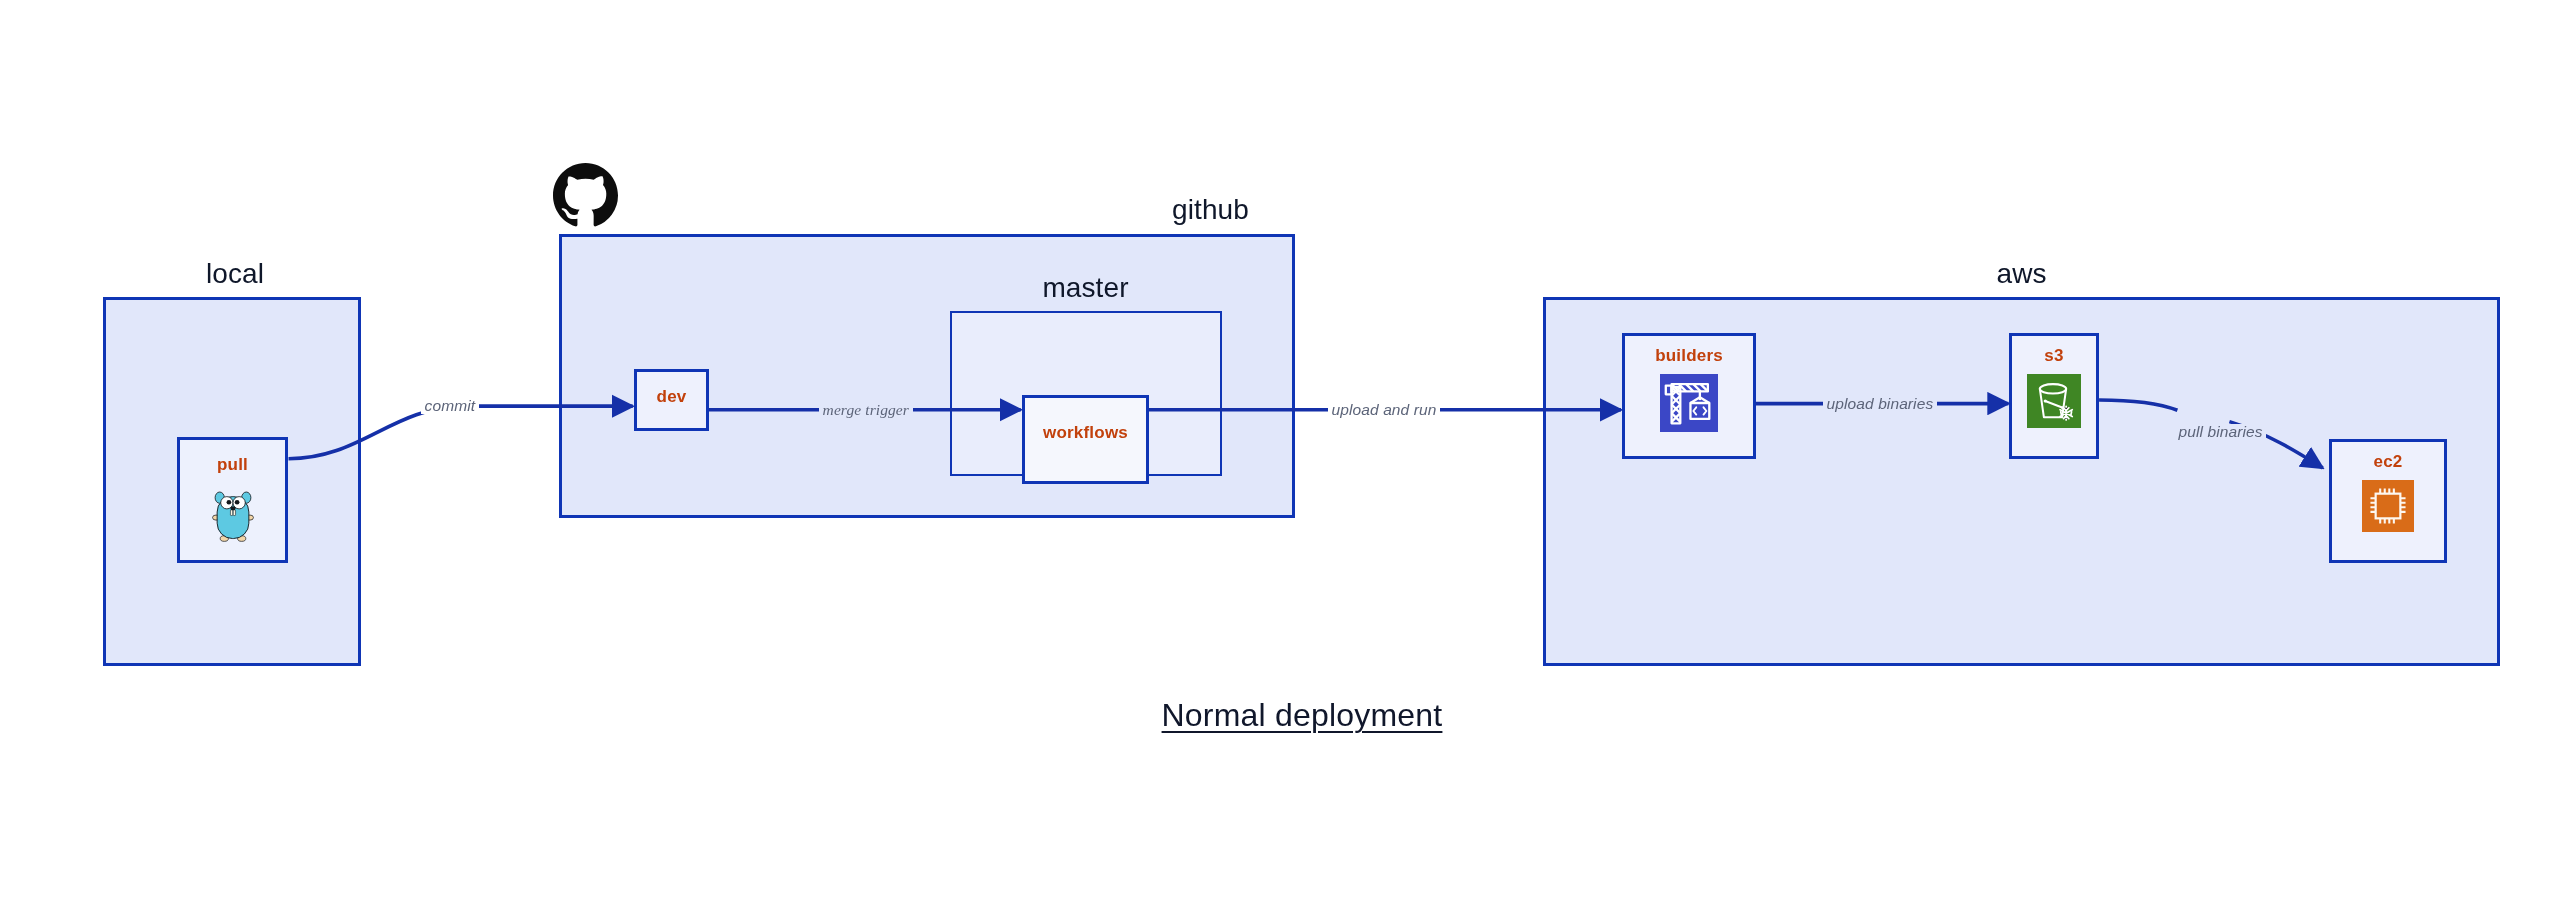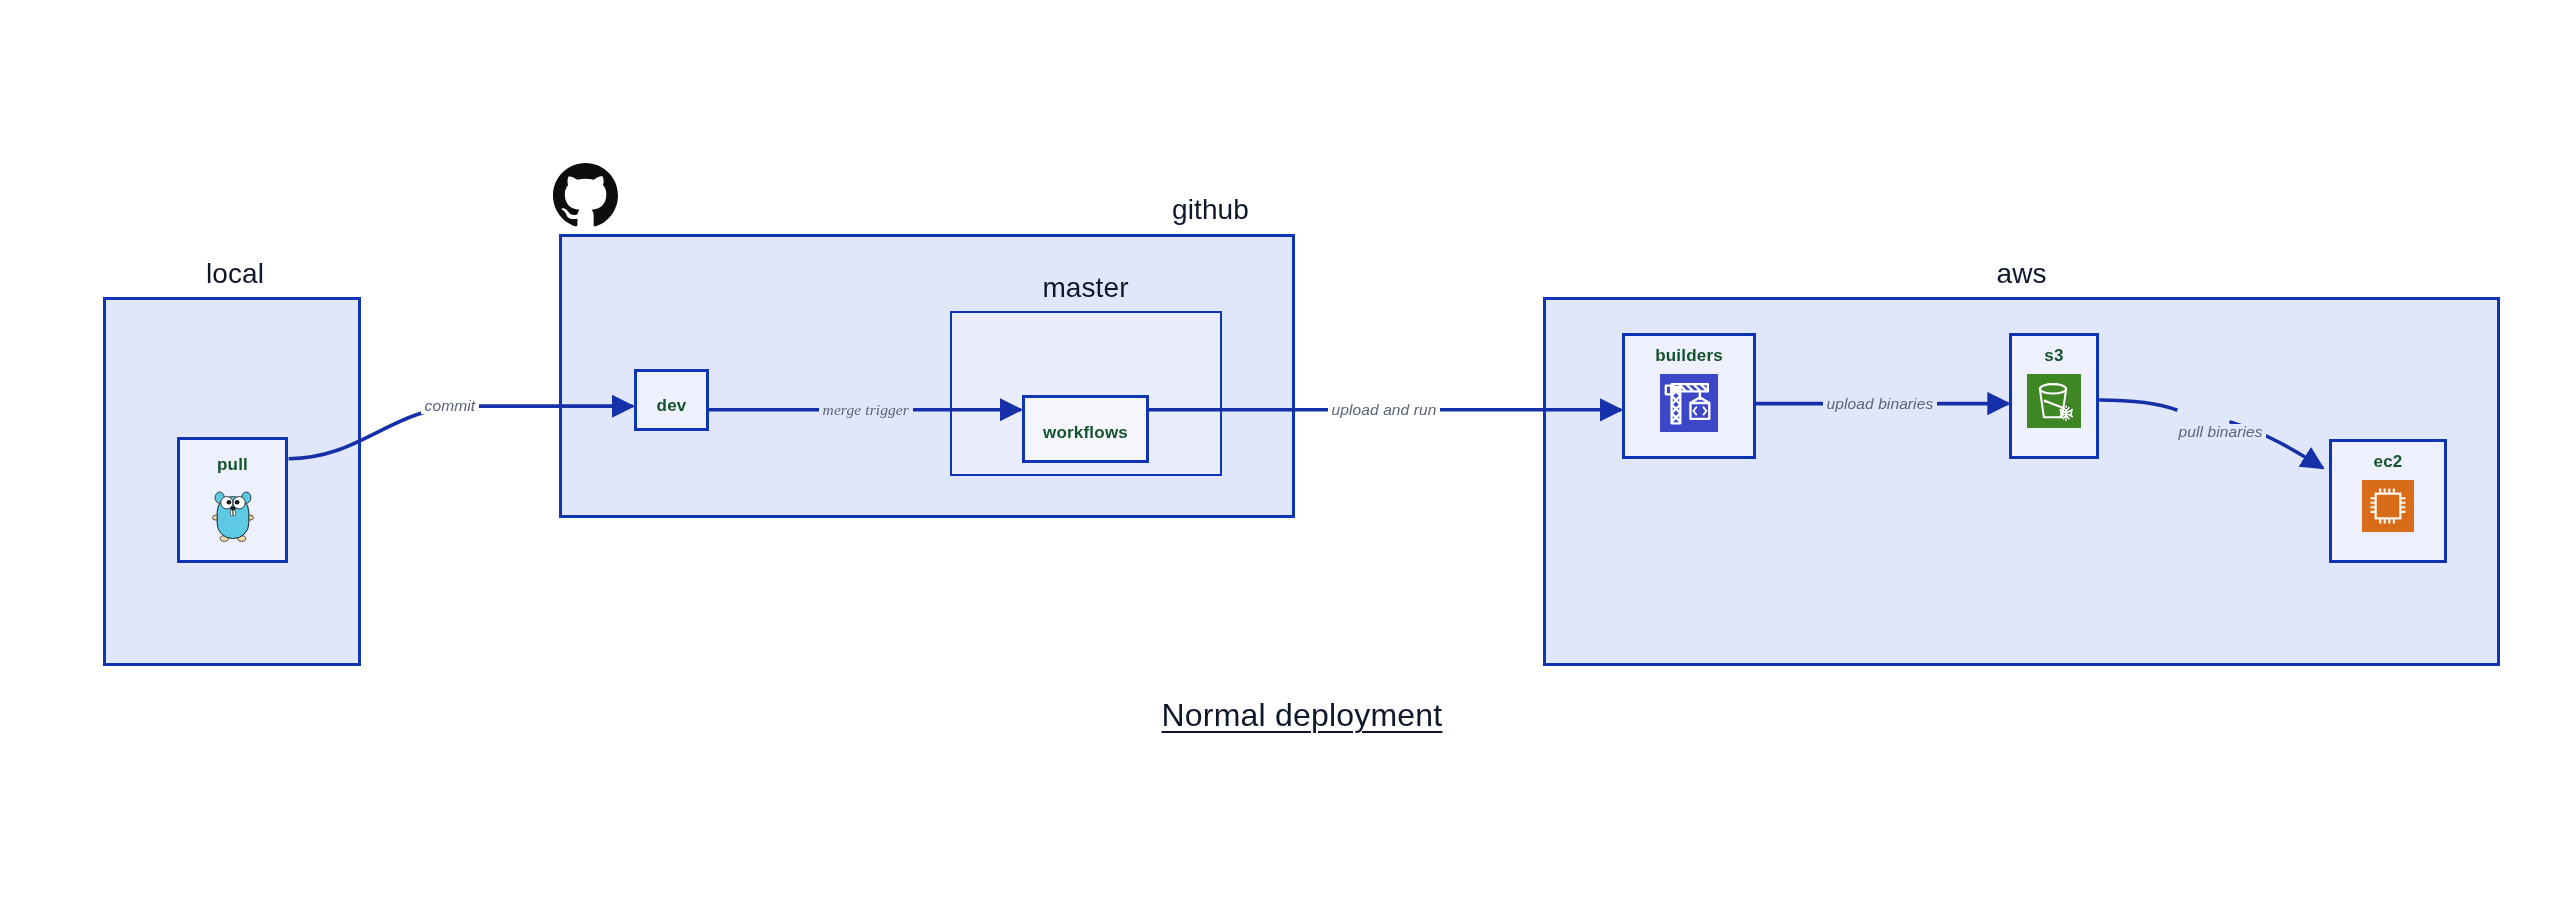--- a/index.html
+++ b/index.html
@@ -50,21 +50,21 @@
     box-sizing: border-box;
     border: 3.1px solid #0f35b5;
     background: #edf1fd;
     display: flex;
     flex-direction: column;
     align-items: center;
   }
   .node-title {
     font-size: 17px;
     font-weight: 700;
-    color: #14532d;
+    color: #c2410c;
     line-height: 1;
     white-space: nowrap;
     letter-spacing: 0.2px;
   }
   .node-icon {
     display: block;
   }
 
   
   .edge-label {
@@ -156,27 +156,27 @@
   <div class="group" style="left:559px; top:234px; width:736px; height:284px;"></div>
   <div class="group-label" style="left:1159px; top:196px; width:103px; text-align:center;">github</div>
 
   <div id="github-logo">
     <svg width="65" height="65" viewBox="0 0 16 16" xmlns="http://www.w3.org/2000/svg">
       <path fill="#0d0d0d" d="M8 0C3.58 0 0 3.58 0 8c0 3.54 2.29 6.53 5.47 7.59.4.07.55-.17.55-.38 0-.19-.01-.82-.01-1.49-2.01.37-2.53-.49-2.69-.94-.09-.23-.48-.94-.82-1.13-.28-.15-.68-.52-.01-.53.63-.01 1.08.58 1.23.82.72 1.21 1.87.87 2.33.66.07-.52.28-.87.51-1.07-1.78-.2-3.64-.89-3.64-3.95 0-.87.31-1.59.82-2.15-.08-.2-.36-1.02.08-2.12 0 0 .67-.21 2.2.82.64-.18 1.32-.27 2-.27.68 0 1.36.09 2 .27 1.53-1.04 2.2-.82 2.2-.82.44 1.1.16 1.92.08 2.12.51.56.82 1.27.82 2.15 0 3.07-1.87 3.75-3.65 3.95.29.25.54.73.54 1.48 0 1.07-.01 1.93-.01 2.2 0 .21.15.46.55.38A8.01 8.01 0 0 0 16 8c0-4.42-3.58-8-8-8z"></path>
     </svg>
   </div>
 
   <div class="node" style="left:634px; top:369px; width:75px; height:62px; background:#eef1fd;">
-    <div class="node-title" style="margin-top:25px;">dev</div>
+    <div class="node-title" style="margin-top:16px;">dev</div>
   </div>
 
   <div class="group master-group" style="left:950px; top:311px; width:272px; height:165px;"></div>
   <div class="group-label" style="left:1034px; top:274px; width:103px; text-align:center;">master</div>
 
-  <div class="node" style="left:1022px; top:395px; width:127px; height:68px; background:#f5f7fd;">
+  <div class="node" style="left:1022px; top:395px; width:127px; height:89px; background:#f5f7fd;">
     <div class="node-title" style="margin-top:26px;">workflows</div>
   </div>
 
   <div class="group" style="left:1543px; top:297px; width:957px; height:369px;"></div>
   <div class="group-label" style="left:1970px; top:260px; width:103px; text-align:center;">aws</div>
 
   <div class="node" style="left:1622px; top:333px; width:134px; height:126px; background:#eef1fd;">
     <div class="node-title" style="margin-top:11.3px;">builders</div>
     <span class="node-icon" style="margin-top:9.3px;">
       <svg width="58" height="58" viewBox="0 0 80 80" xmlns="http://www.w3.org/2000/svg">

